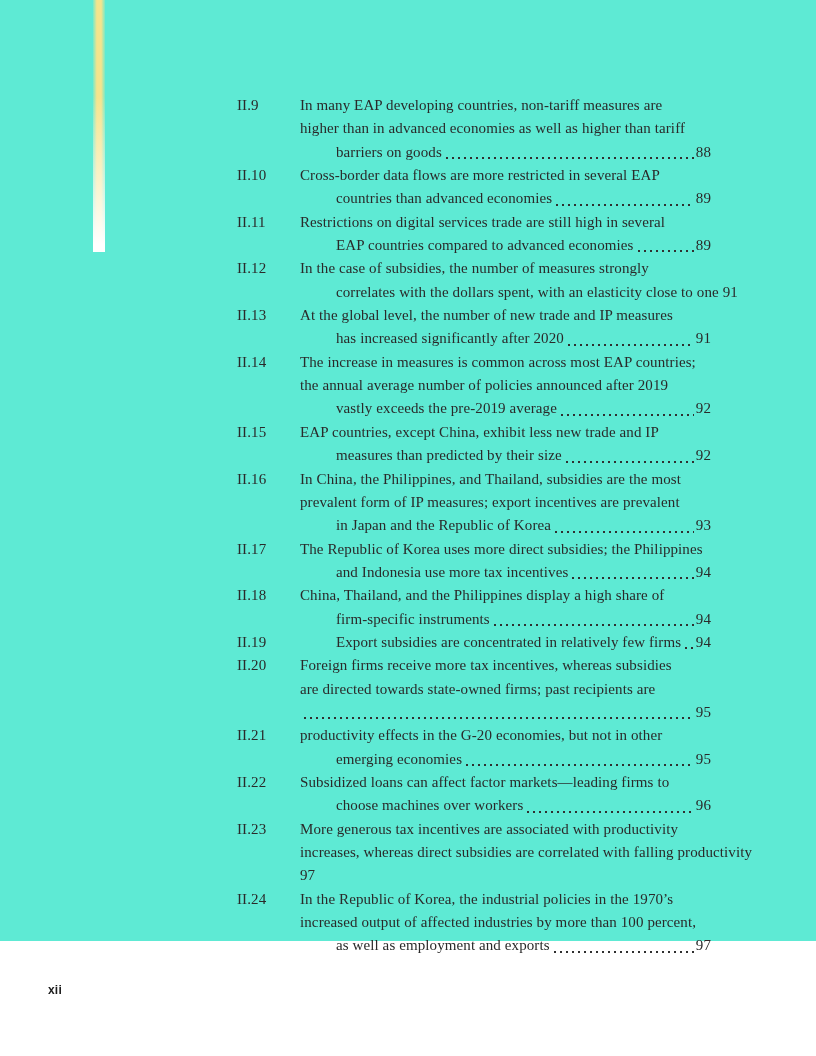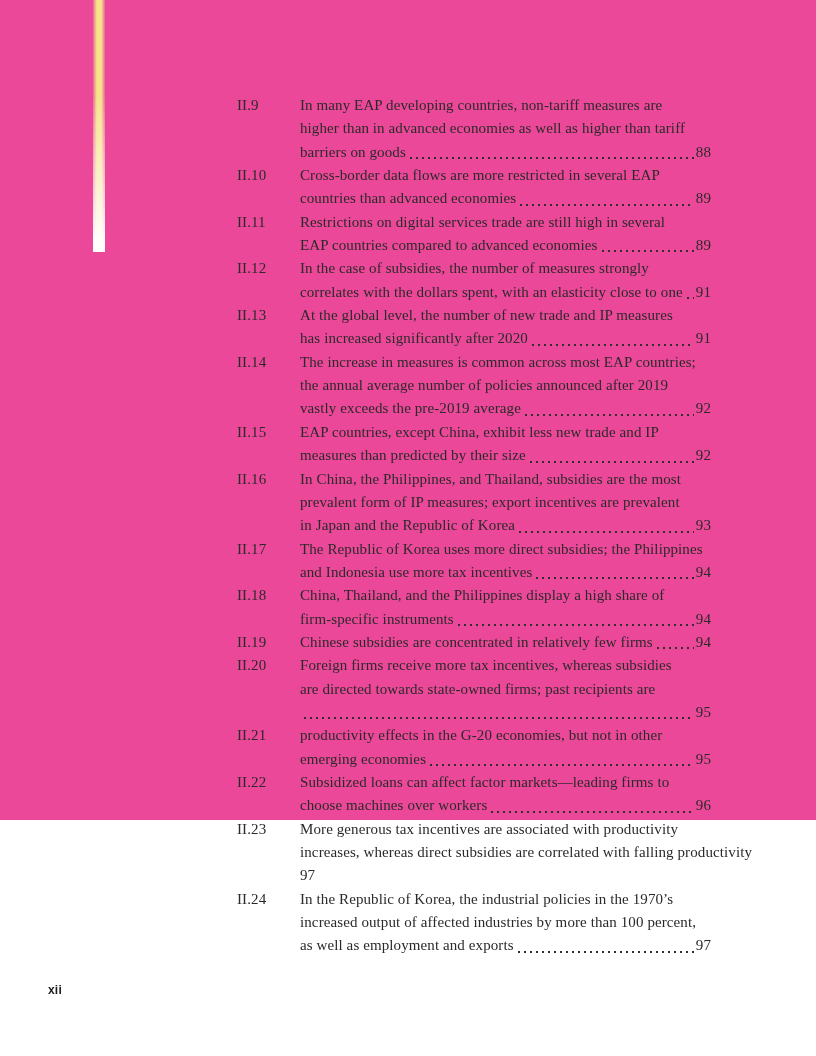--- a/index.html
+++ b/index.html
@@ -5,22 +5,22 @@
   * { margin: 0; padding: 0; box-sizing: border-box; }
   html, body {
     width: 816px; height: 1056px;
     background: #ffffff;
     font-family: "Liberation Serif", "DejaVu Serif", serif;
     position: relative;
     overflow: hidden;
   }
   .page {
     position: absolute; inset: 0;
-    width: 816px; height: 820px;
-    background: #ec4899;
+    width: 816px; height: 941px;
+    background: #5eead4;
   }
   
   .accent-bar {
     position: absolute;
     left: 93px; top: 0;
     width: 12px; height: 252px;
   }
   .accent-bar .bar-fill {
     position: absolute; inset: 0;
     background: linear-gradient(to right,
@@ -50,21 +50,21 @@
   .entry-id {
     flex: 0 0 63px;
     width: 63px;
   }
   .entry-body { flex: 1 1 auto; min-width: 0; }
   .entry-line { white-space: nowrap; }
   .entry-line.leader-line {
     display: flex;
     align-items: baseline;
   }
-  .line-text { flex: 0 0 auto; white-space: nowrap; }
+  .line-text { flex: 0 0 auto; white-space: nowrap; margin-left: 36px; }
   .dots {
     flex: 1 1 auto;
     align-self: stretch;
     margin-left: 2px;
     margin-right: 2px;
     background-image: radial-gradient(circle, #2f2f2f 1.05px, rgba(0,0,0,0) 1.35px);
     background-size: 6px 6px;
     background-repeat: repeat-x;
     background-position: left calc(100% - 3px);
   }
@@ -201,21 +201,21 @@
             <div class="line-text">firm-specific instruments</div>
             <div class="dots"></div>
             <div class="page-num">94</div>
           </div>
         </div>
       </div>
       <div class="entry">
         <div class="entry-id">II.19</div>
         <div class="entry-body">
           <div class="entry-line leader-line">
-            <div class="line-text">Chinese subsidies are concentrated in relatively few firms</div>
+            <div class="line-text">Export subsidies are concentrated in relatively few firms</div>
             <div class="dots"></div>
             <div class="page-num">94</div>
           </div>
         </div>
       </div>
       <div class="entry">
         <div class="entry-id">II.20</div>
         <div class="entry-body">
           <div class="entry-line">Foreign firms receive more tax incentives, whereas subsidies</div>
           <div class="entry-line">are directed towards state-owned firms; past recipients are</div>

